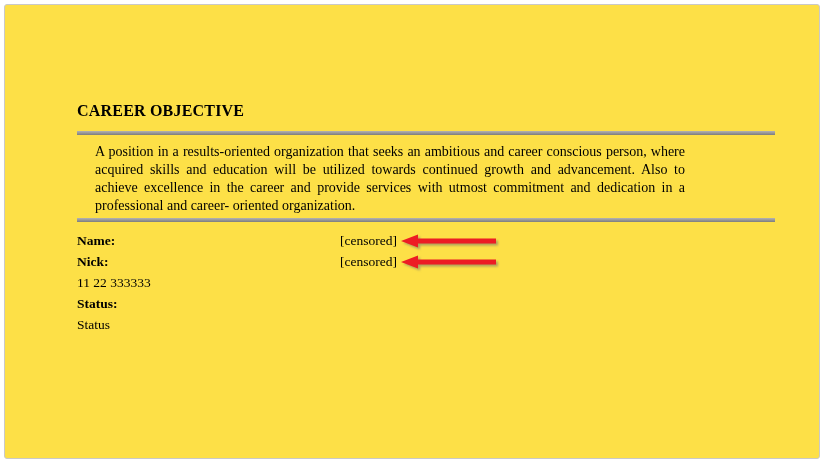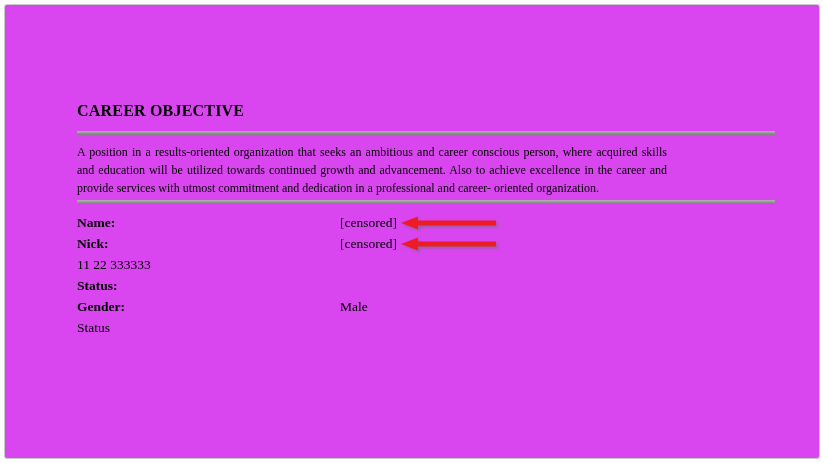--- a/index.html
+++ b/index.html
@@ -8,21 +8,21 @@
     background: #ffffff;
     width: 824px;
     height: 463px;
     overflow: hidden;
     font-family: "Liberation Serif", "DejaVu Serif", serif;
     color: #000000;
   }
   .sheet {
     position: absolute;
     left: 4px; top: 4px; right: 4px; bottom: 4px;
-    background: #d946ef;
+    background: #fde047;
     border: 1px solid #c9c9c9;
     border-radius: 3px;
     box-sizing: border-box;
   }
   .content {
     position: absolute;
     left: 72px;
     top: 96px;
     width: 698px;
   }
@@ -34,23 +34,23 @@
     letter-spacing: 0.2px;
   }
   .section-rule {
     height: 4px;
     width: 698px;
     margin-top: 10px;
     background: linear-gradient(#b3b3b3, #7d7d7d);
   }
   .rule-2 { margin-top: 3px; }
   p.objective-text {
-    margin: 8px 0 0 0;
+    margin: 8px 0 0 18px;
     width: 590px;
-    font-size: 12px;
+    font-size: 14px;
     line-height: 18px;
     text-align: justify;
   }
   .heading-2 { margin-top: 14px; }
   .fields {
     margin-top: 8px;
     font-size: 13.5px;
   }
   .field-row {
     display: flex;
@@ -112,24 +112,20 @@
         </div>
 
         <div class="field-row">
           <span class="field-value">11 22 333333</span>
         </div>
 
         <div class="field-row">
           <span class="field-label">Status:</span>
         </div>
 
-        <div class="field-row">
-          <span class="field-label">Gender:</span>
-          <span class="field-value">Male</span>
-        </div>
 
         <div class="field-row">
           <span class="field-value">Status</span>
         </div>
 
       </div>
     </section>
 
   </div>
 </div>

